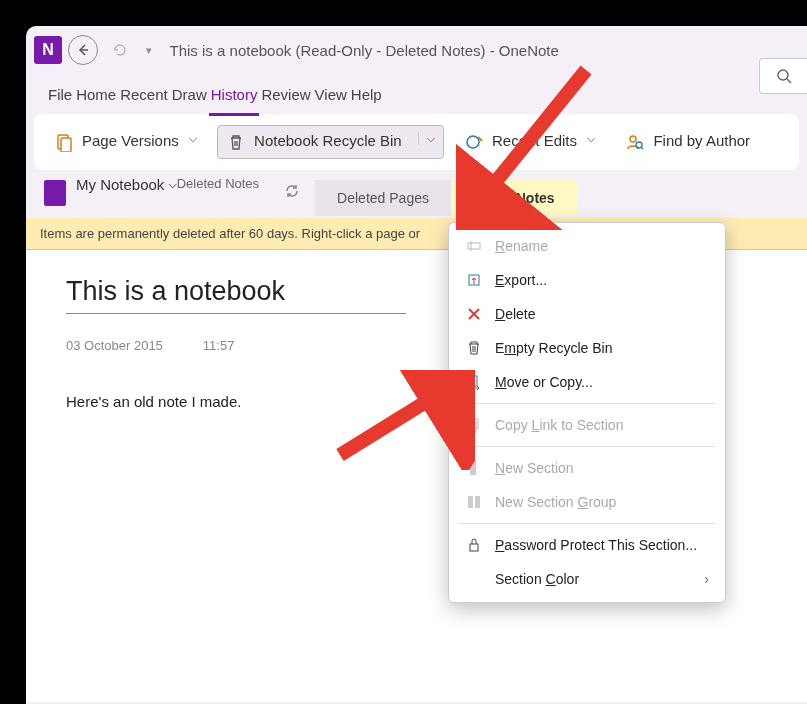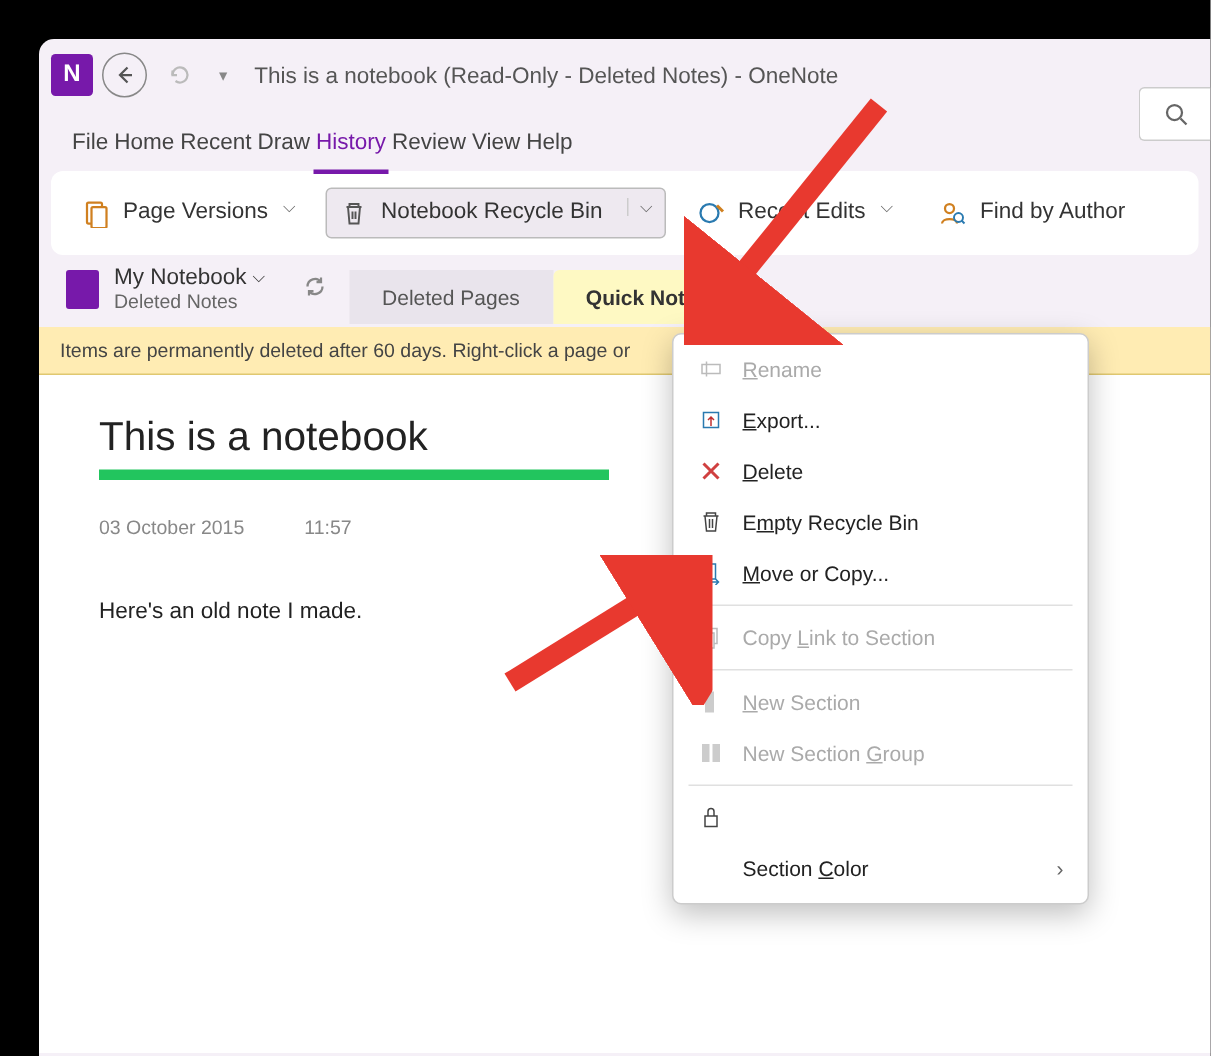--- a/index.html
+++ b/index.html
@@ -24,34 +24,34 @@
 .ribbon { background: #fff; margin: 4px 8px 0 8px; border-radius: 8px; padding: 8px 10px; display: flex; align-items: center; gap: 10px; height: 56px; }
 .ribbon-btn { display: flex; align-items: flex-start; gap: 8px; padding: 6px 10px; border-radius: 4px; background: transparent; border: none; color: #333; font-size: 15px; cursor: pointer; }
 .ribbon-btn .chev { font-size: 11px; color: #666; margin-left: 2px; }
 .ribbon-btn.boxed { border: 1px solid #bbb; background: #eee9f0; padding: 6px 8px; }
 .ribbon-btn.boxed .chev { border-left: 1px solid #ccc; padding-left: 8px; margin-left: 8px; }
 .ricon { width: 20px; height: 20px; display: inline-flex; align-items: center; justify-content: center; }
 
 
 .nbbar { display: flex; align-items: flex-start; padding: 6px 10px 0 18px; gap: 0; height: 48px; position: relative; }
 .nb-icon { width: 22px; height: 26px; background: #7719aa; border-radius: 2px; margin-right: 10px; margin-top: 4px; }
-.nb-name { display: flex; flex-direction: column; margin-right: 18px; }
+.nb-name { display: flex; flex-direction: row; margin-right: 18px; }
 .nb-name-top { display: flex; align-items: center; gap: 4px; color: #333; font-size: 15px; }
 .nb-name-sub { color: #666; font-size: 13px; }
 .sync-icon { color: #888; margin-left: 6px; margin-top: 6px; }
 .tab { padding: 10px 22px 10px 22px; font-size: 14px; color: #555; cursor: pointer; position: relative; top: 4px; }
 .tab.active { background: #fef9c3; color: #333; font-weight: 700; border-radius: 4px 4px 0 0; }
 .tab.inactive { background: #e9e4ec; }
 
 
 .banner { background: #ffecb3; padding: 8px 14px; font-size: 13px; color: #444; border-bottom: 1px solid #e0c870; }
 
 
 .note-area { background: #fff; flex: 1; padding: 26px 40px; height: calc(100% - 48px - 36px - 60px - 48px - 34px); }
-.note-title { font-size: 27px; color: #222; font-weight: 400; padding-bottom: 6px; border-bottom: 7px solid #22c55e; width: 340px; font-family: "Segoe UI Light", "Segoe UI", sans-serif; }
+.note-title { font-size: 27px; color: #222; font-weight: 400; padding-bottom: 6px; border-bottom: 1px solid #22c55e; width: 340px; font-family: "Segoe UI Light", "Segoe UI", sans-serif; }
 .note-meta { display: flex; gap: 40px; color: #888; font-size: 13px; margin-top: 24px; }
 .note-body { margin-top: 40px; font-size: 15px; color: #222; }
 
 
 .ctx { position: absolute; left: 448px; top: 222px; width: 278px; background: #fff; border: 1px solid #ccc; border-radius: 6px; box-shadow: 0 6px 20px rgba(0,0,0,0.25); padding: 6px 0; z-index: 50; }
 .ctx-item { display: flex; align-items: center; gap: 12px; padding: 8px 16px; font-size: 14px; color: #222; cursor: pointer; }
 .ctx-item.disabled { color: #aaa; cursor: default; }
 .ctx-icon { width: 18px; height: 18px; display: inline-flex; align-items: center; justify-content: center; flex-shrink: 0; }
 .ctx-sep { height: 1px; background: #e0e0e0; margin: 4px 10px; }
 .ctx-arrow { margin-left: auto; color: #666; font-size: 14px; }
@@ -250,20 +250,21 @@
     <span>New Section <span class="u">G</span>roup</span>
   </div>
   <div class="ctx-sep"></div>
   <div class="ctx-item">
     <span class="ctx-icon">
         <svg width="14" height="16" viewBox="0 0 14 16">
           <rect x="3" y="7" width="8" height="7" stroke="#444" fill="none"></rect>
           <path d="M5 7 V4 A2 2 0 0 1 9 4 V7" stroke="#444" fill="none"></path>
         </svg>
       </span>
+    <span><span class="u">P</span>assword Protect This Section...</span>
   </div>
   <div class="ctx-item">
     <span class="ctx-icon"></span>
     <span>Section <span class="u">C</span>olor</span>
     <span class="ctx-arrow">›</span>
   </div>
 </div>
 
 <svg class="arrow" style="left:456px; top:60px;" width="150" height="170">
   <defs>

